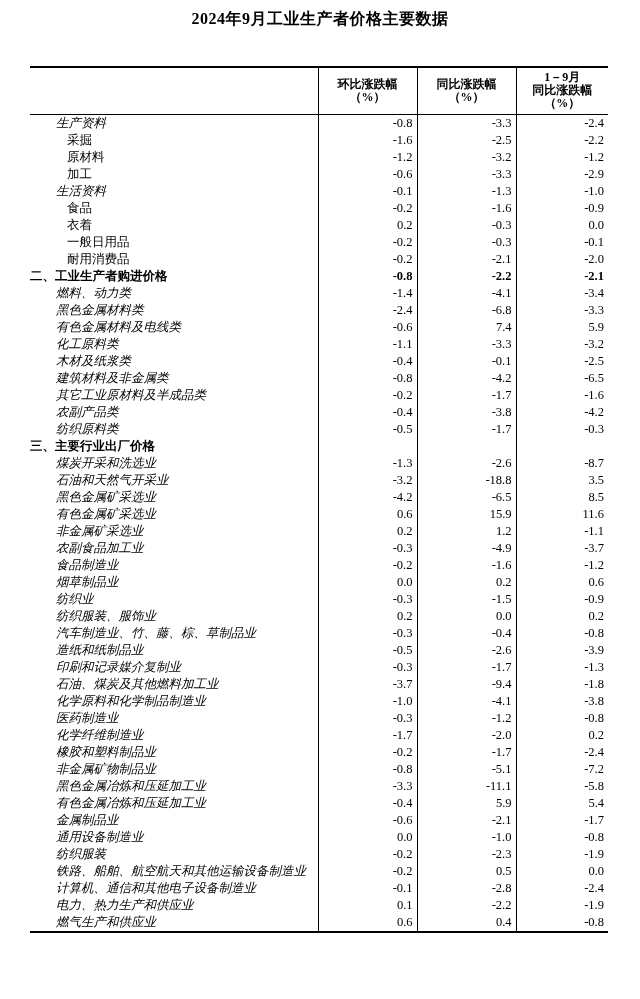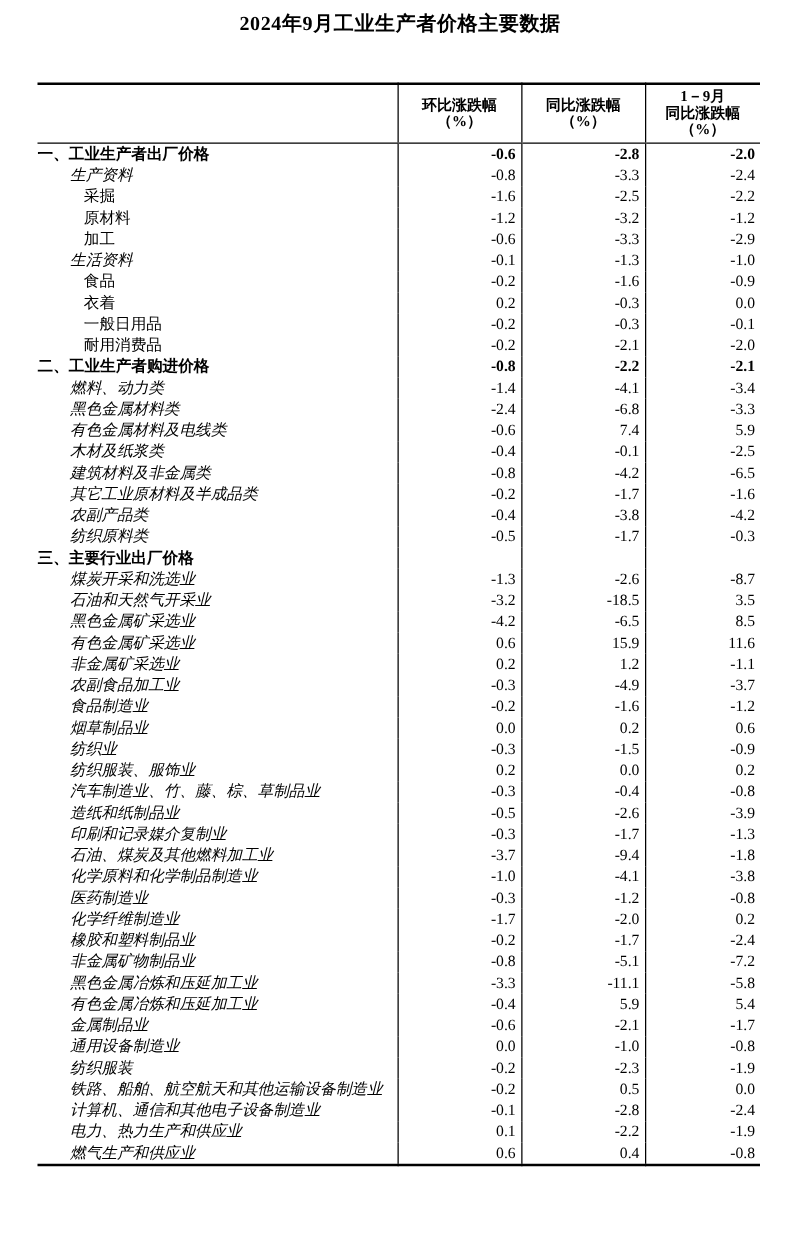--- a/index.html
+++ b/index.html
@@ -95,26 +95,20 @@
               <div class="hline">（%）</div>
             </th>
             <th class="vline">
               <div class="hline">1－9月</div>
               <div class="hline">同比涨跌幅</div>
               <div class="hline">（%）</div>
             </th>
           </tr>
       </thead>
       <tbody>
-          <tr class="bold">
-            <td class="label ind0">一、工业生产者出厂价格</td>
-            <td class="num vline">-0.6</td>
-            <td class="num vline">-2.8</td>
-            <td class="num vline">-2.0</td>
-          </tr>
           <tr>
             <td class="label ind1">生产资料</td>
             <td class="num vline">-0.8</td>
             <td class="num vline">-3.3</td>
             <td class="num vline">-2.4</td>
           </tr>
           <tr>
             <td class="label ind2">采掘</td>
             <td class="num vline">-1.6</td>
             <td class="num vline">-2.5</td>
@@ -178,20 +172,26 @@
             <td class="label ind1">黑色金属材料类</td>
             <td class="num vline">-2.4</td>
             <td class="num vline">-6.8</td>
             <td class="num vline">-3.3</td>
           </tr>
           <tr>
             <td class="label ind1">有色金属材料及电线类</td>
             <td class="num vline">-0.6</td>
             <td class="num vline">7.4</td>
             <td class="num vline">5.9</td>
+          </tr>
+          <tr>
+            <td class="label ind1">化工原料类</td>
+            <td class="num vline">-1.1</td>
+            <td class="num vline">-3.3</td>
+            <td class="num vline">-3.2</td>
           </tr>
           <tr>
             <td class="label ind1">木材及纸浆类</td>
             <td class="num vline">-0.4</td>
             <td class="num vline">-0.1</td>
             <td class="num vline">-2.5</td>
           </tr>
           <tr>
             <td class="label ind1">建筑材料及非金属类</td>
             <td class="num vline">-0.8</td>
@@ -224,21 +224,21 @@
           </tr>
           <tr>
             <td class="label ind1">煤炭开采和洗选业</td>
             <td class="num vline">-1.3</td>
             <td class="num vline">-2.6</td>
             <td class="num vline">-8.7</td>
           </tr>
           <tr>
             <td class="label ind1">石油和天然气开采业</td>
             <td class="num vline">-3.2</td>
-            <td class="num vline">-18.5</td>
+            <td class="num vline">-18.8</td>
             <td class="num vline">3.5</td>
           </tr>
           <tr>
             <td class="label ind1">黑色金属矿采选业</td>
             <td class="num vline">-4.2</td>
             <td class="num vline">-6.5</td>
             <td class="num vline">8.5</td>
           </tr>
           <tr>
             <td class="label ind1">有色金属矿采选业</td>

